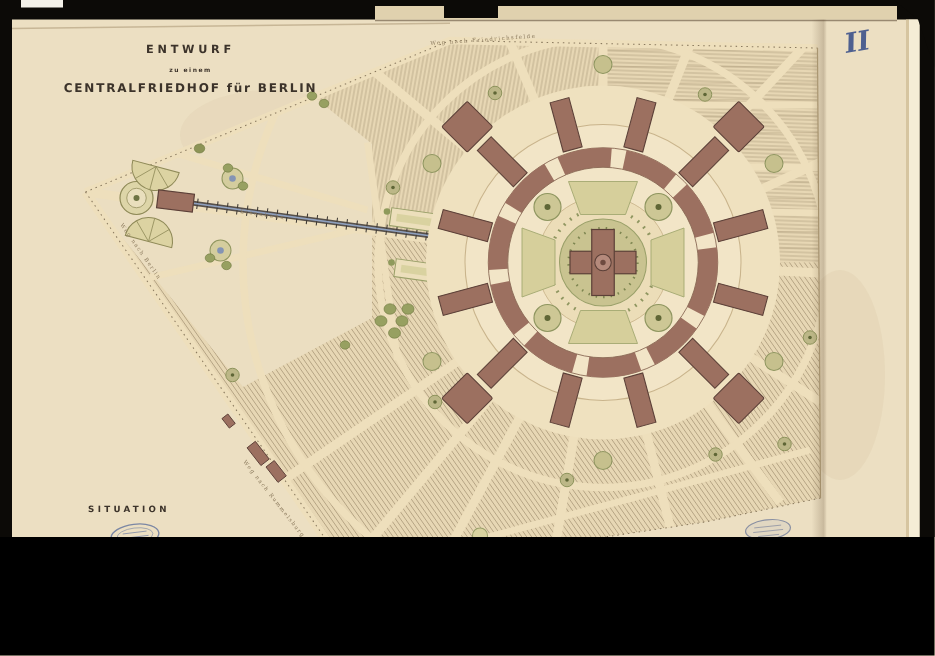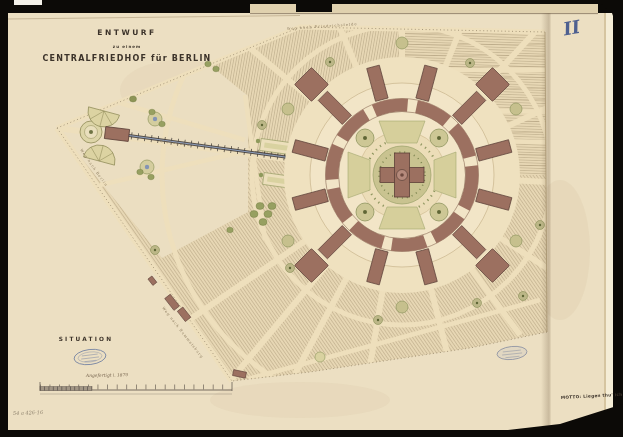--- a/index.html
+++ b/index.html
@@ -1,16 +1,16 @@
 <!DOCTYPE html>
 <html><head>
 <meta charset="utf-8">
 <style>
   html,body{margin:0;padding:0;background:#000;}
-  .stage{position:relative;width:623px;height:437px;background:#0c0a07;overflow:hidden;
+  .stage{position:relative;width:623px;height:358px;background:#0c0a07;overflow:hidden;
          font-family:"DejaVu Sans",sans-serif;}
   svg{position:absolute;left:0;top:0;}
   text{user-select:none;}
   .t-title{font-family:"DejaVu Sans",sans-serif;font-weight:bold;fill:#3c332a;}
   .t-small{font-family:"DejaVu Serif",serif;fill:#8a795c;}
 </style>
 </head>
 <body>
 
 <div class="stage">

